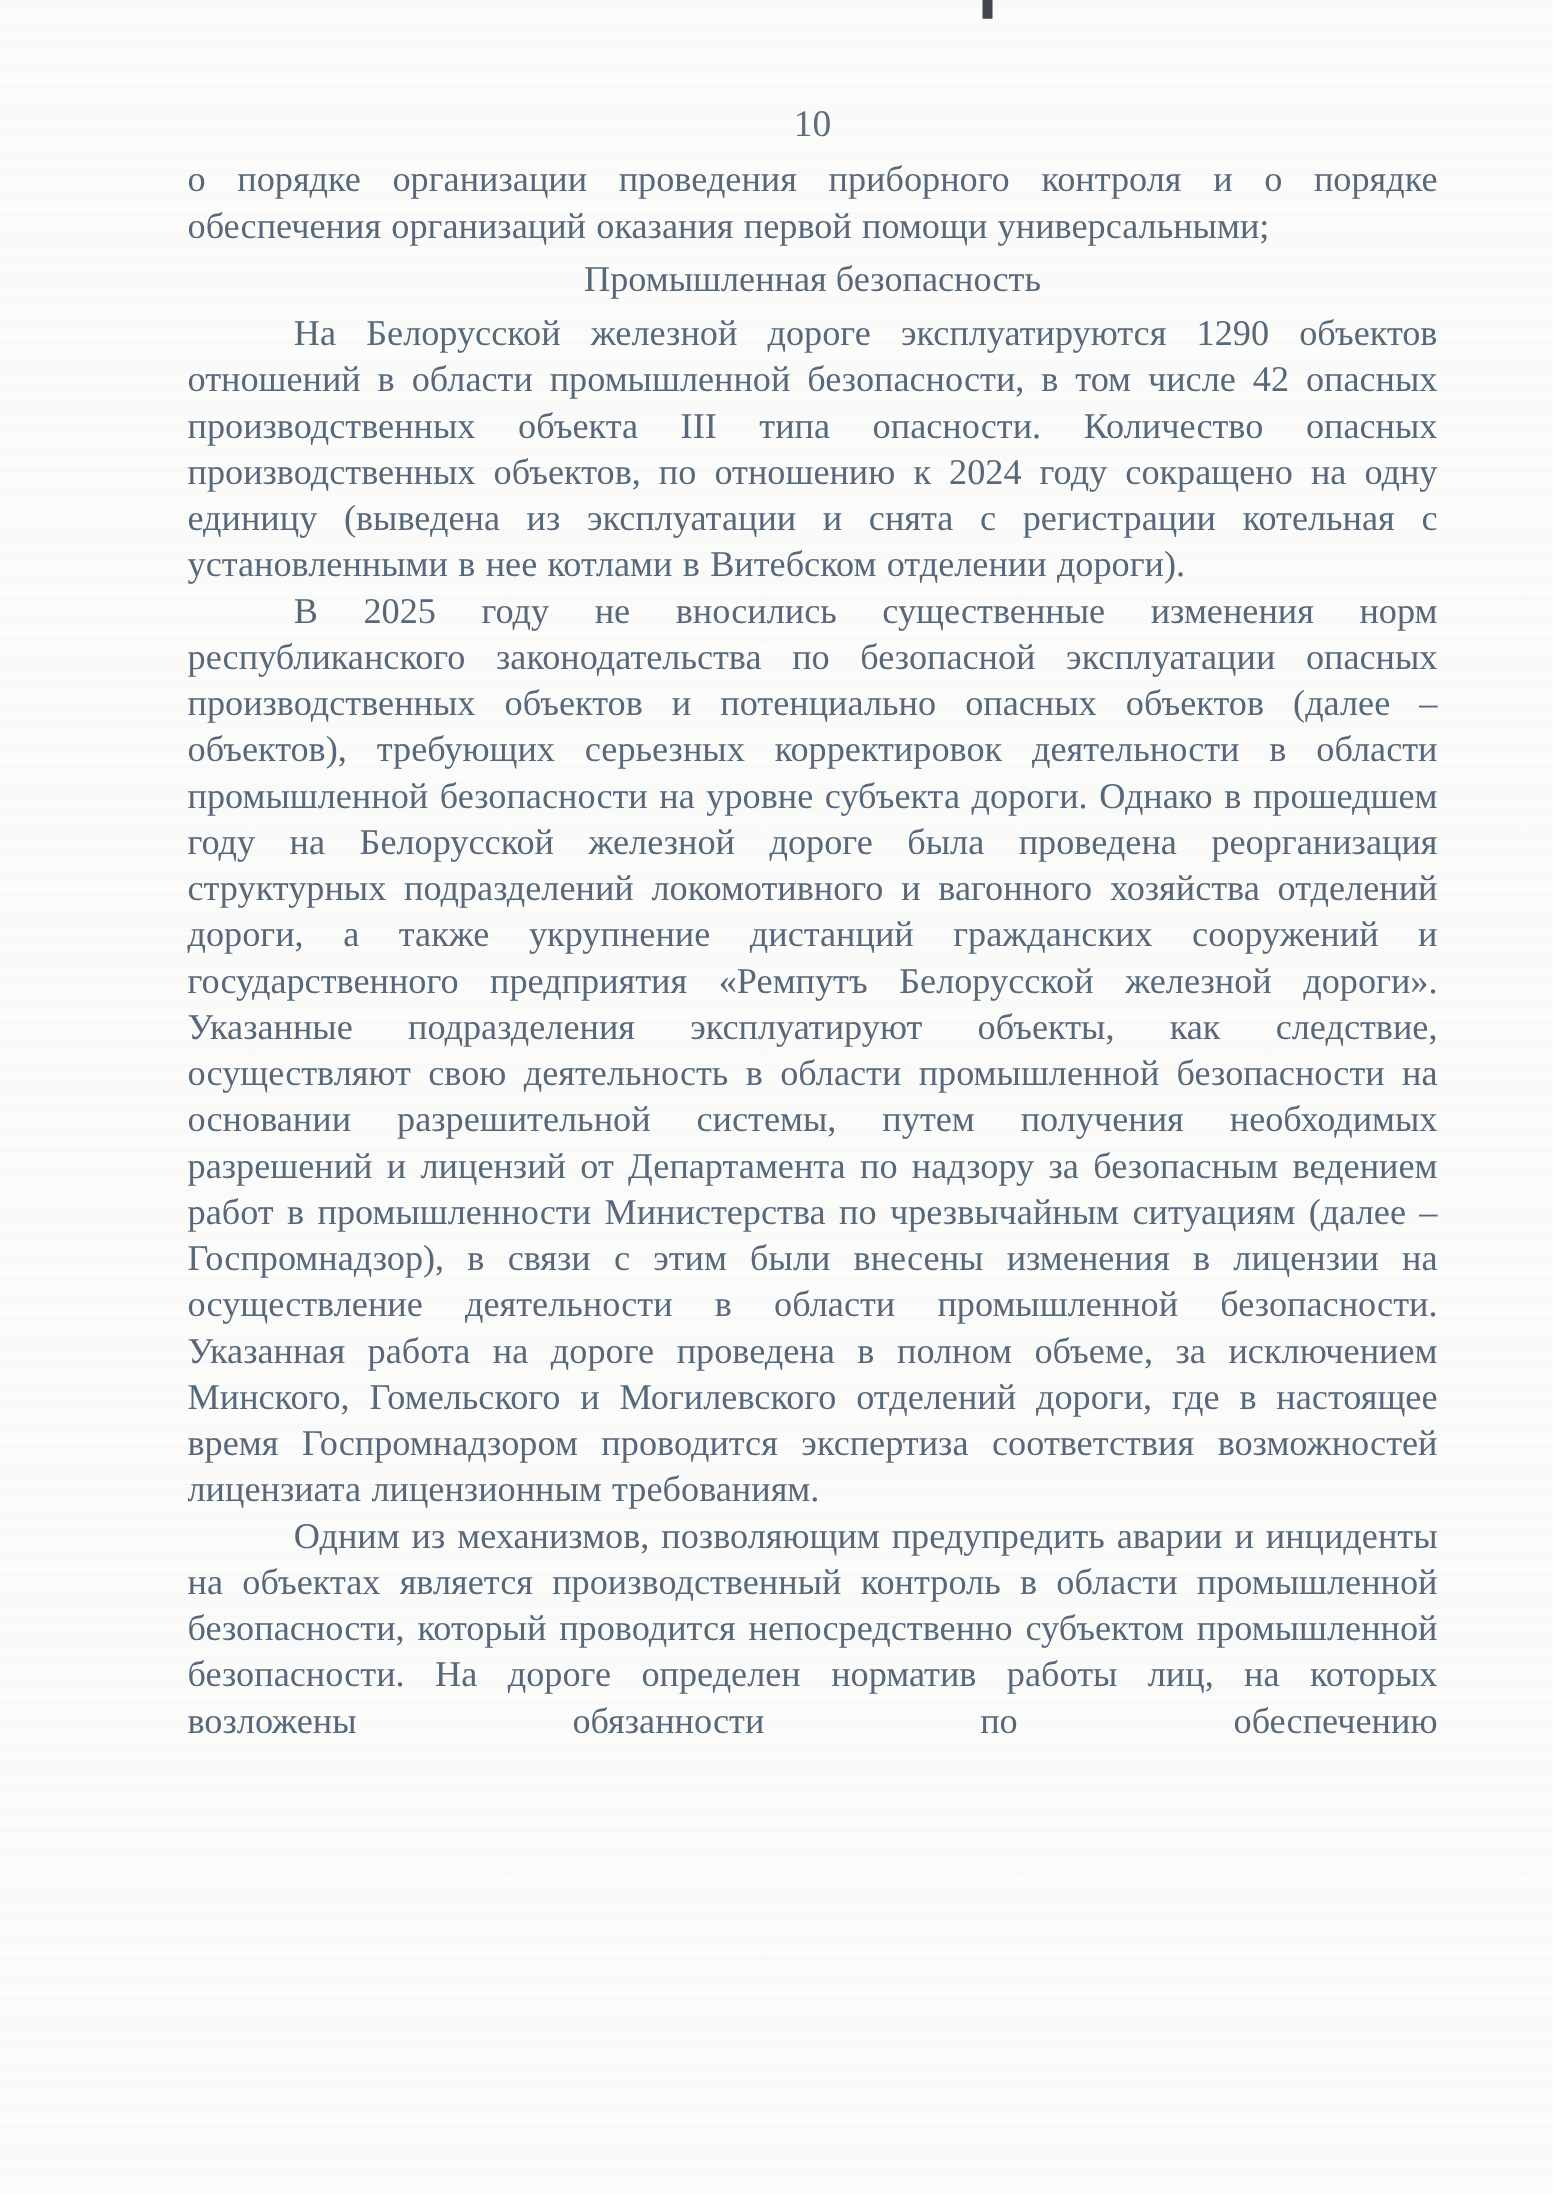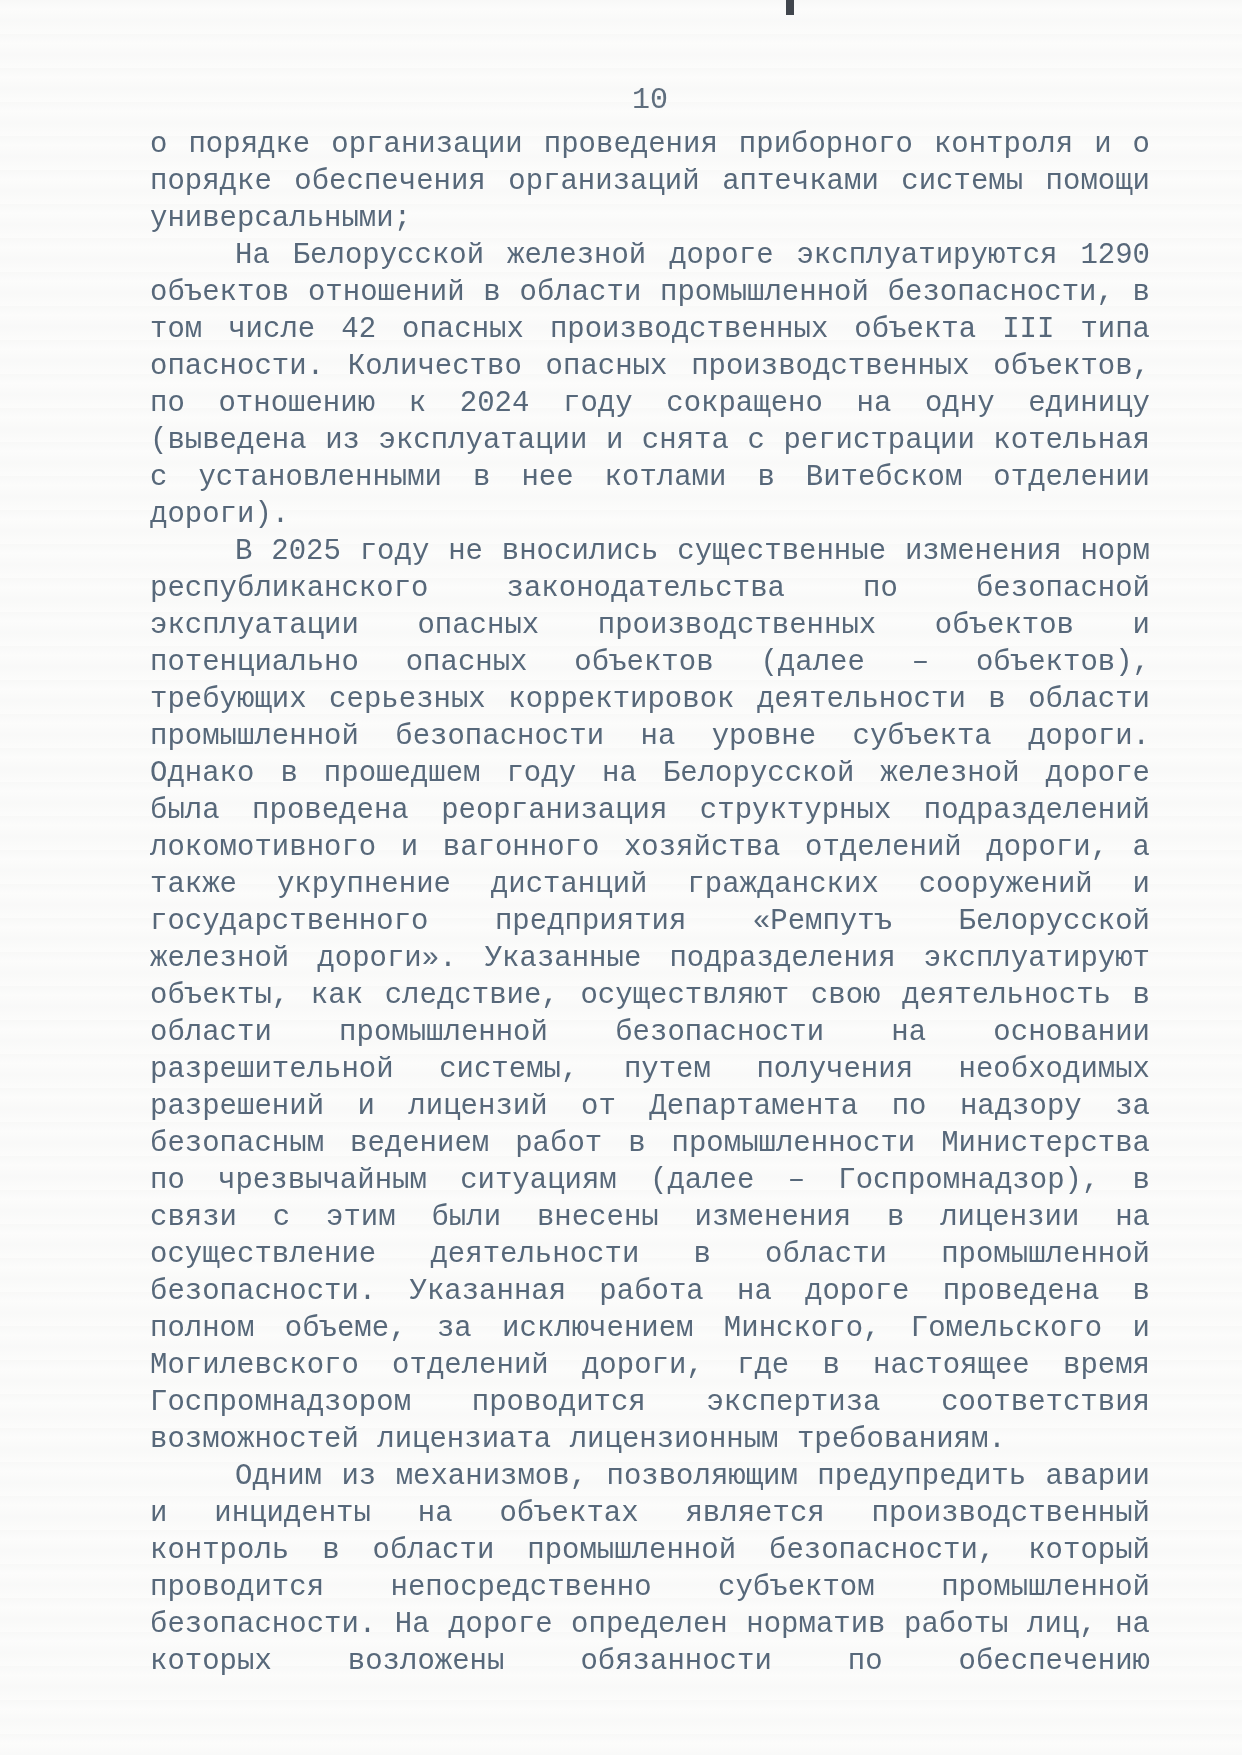--- a/index.html
+++ b/index.html
@@ -13,21 +13,21 @@
     height: 1755px;
     background-color: #fcfcfb;
     background-image: repeating-linear-gradient(
       180deg,
       rgba(150, 155, 165, 0.04) 0px,
       rgba(150, 155, 165, 0.00) 9px,
       rgba(150, 155, 165, 0.03) 21px,
       rgba(150, 155, 165, 0.00) 34px
     );
     overflow: hidden;
-    font-family: Liberation Mono, monospace;
+    font-family: Liberation Serif, serif;
   }
   .artifact-top {
     position: absolute;
     left: 786px;
     top: 0;
     width: 8px;
     height: 15px;
     background: #41464d;
   }
   .page-number {
@@ -73,23 +73,24 @@
 <body>
 
 <div class="page">
 
   <div class="artifact-top"></div>
 
   <div class="page-number">10</div>
 
   <div class="content">
 
-    <p class="para">о порядке организации проведения приборного контроля и о порядке обеспечения организаций аптечками системы помощи универсальными;</p>
+    <p class="para">о порядке организации проведения приборного контроля и о порядке обеспечения организаций оказания первой помощи универсальными;</p>
 
 
+    <h2 class="heading">Промышленная безопасность</h2>
 
     <p class="para indent">На Белорусской железной дороге эксплуатируются 1290 объектов отношений в области промышленной безопасности, в том числе 42 опасных производственных объекта III типа опасности. Количество опасных производственных объектов, по отношению к 2024 году сокращено на одну единицу (выведена из эксплуатации и снята с регистрации котельная с установленными в нее котлами в Витебском отделении дороги).</p>
 
     <p class="para indent">В 2025 году не вносились существенные изменения норм республиканского законодательства по безопасной эксплуатации опасных производственных объектов и потенциально опасных объектов (далее – объектов), требующих серьезных корректировок деятельности в области промышленной безопасности на уровне субъекта дороги. Однако в прошедшем году на Белорусской железной дороге была проведена реорганизация структурных подразделений локомотивного и вагонного хозяйства отделений дороги, а также укрупнение дистанций гражданских сооружений и государственного предприятия «Ремпутъ Белорусской железной дороги». Указанные подразделения эксплуатируют объекты, как следствие, осуществляют свою деятельность в области промышленной безопасности на основании разрешительной системы, путем получения необходимых разрешений и лицензий от Департамента по надзору за безопасным ведением работ в промышленности Министерства по чрезвычайным ситуациям (далее – Госпромнадзор), в связи с этим были внесены изменения в лицензии на осуществление деятельности в области промышленной безопасности. Указанная работа на дороге проведена в полном объеме, за исключением Минского, Гомельского и Могилевского отделений дороги, где в настоящее время Госпромнадзором проводится экспертиза соответствия возможностей лицензиата лицензионным требованиям.</p>
 
     <p class="para indent justify-last">Одним из механизмов, позволяющим предупредить аварии и инциденты на объектах является производственный контроль в области промышленной безопасности, который проводится непосредственно субъектом промышленной безопасности. На дороге определен норматив работы лиц, на которых возложены обязанности по обеспечению</p>
 
   </div>
 
 </div>

